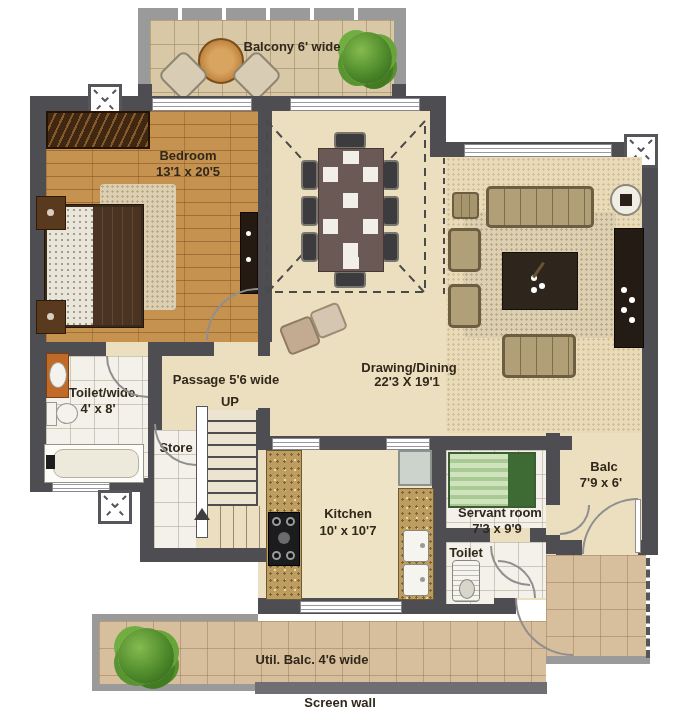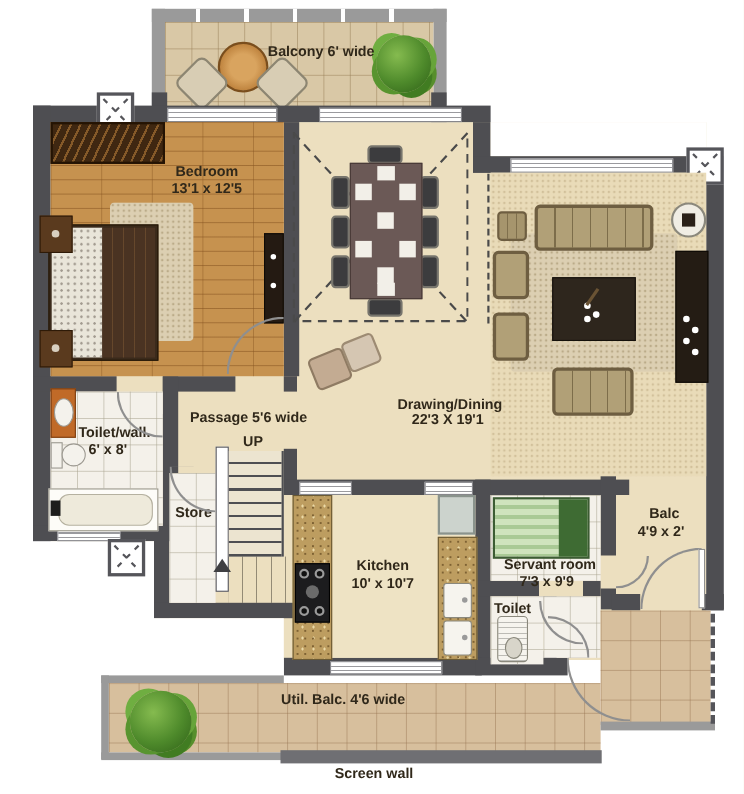--- a/index.html
+++ b/index.html
@@ -143,21 +143,21 @@
     <div class="dots" style="left:10px;top:12px;width:7px;height:7px;background:#d8cfc0;"></div>
   </div>
   <div class="abs" style="left:36px;top:300px;width:28px;height:32px;background:#5a3a1e;border:1px solid #2e1a07;">
     <div class="dots" style="left:10px;top:12px;width:7px;height:7px;background:#d8cfc0;"></div>
   </div>
   <div class="abs" style="left:240px;top:212px;width:16px;height:80px;background:#241a12;border:1px solid #0f0a05;">
     <div class="dots" style="left:5px;top:18px;width:5px;height:5px;"></div>
     <div class="dots" style="left:5px;top:44px;width:5px;height:5px;"></div>
   </div>
   <div class="lbl" style="left:188px;top:156px;">Bedroom</div>
-  <div class="lbl" style="left:188px;top:172px;">13'1 x 12'5</div>
+  <div class="lbl" style="left:188px;top:172px;">13'1 x 20'5</div>
 
   <svg class="abs" style="left:266px;top:120px;" width="160" height="174">
     <rect x="1" y="-4" width="158" height="176" fill="none" stroke="#4a4a4a" stroke-width="2" stroke-dasharray="8,6"></rect>
     <line x1="1" y1="1" x2="159" y2="173" stroke="#4a4a4a" stroke-width="2" stroke-dasharray="8,6"></line>
     <line x1="159" y1="1" x2="1" y2="173" stroke="#4a4a4a" stroke-width="2" stroke-dasharray="8,6"></line>
   </svg>
   <div class="abs" style="left:443px;top:158px;width:0;height:136px;border-left:2px dashed #4a4a4a;"></div>
 
   <div class="chairV" style="left:334px;top:132px;width:32px;height:17px;"></div>
   <div class="chairV" style="left:334px;top:271px;width:32px;height:17px;"></div>
@@ -212,25 +212,25 @@
   <div class="floor-white" style="left:46px;top:356px;width:102px;height:122px;"></div>
   <div class="abs" style="left:46px;top:353px;width:21px;height:43px;background:#c06a28;border:1px solid #7c3f12;">
     <div class="abs" style="left:2px;top:8px;width:16px;height:24px;background:#f4f2ec;border:1px solid #9b9890;border-radius:50%;"></div>
   </div>
   <div class="abs" style="left:46px;top:402px;width:9px;height:22px;background:#f4f2ec;border:1px solid #9b9890;"></div>
   <div class="abs" style="left:56px;top:403px;width:20px;height:19px;background:#f4f2ec;border:1px solid #9b9890;border-radius:50%;"></div>
   <div class="abs" style="left:44px;top:444px;width:98px;height:37px;background:#fdfcf8;border:1px solid #989588;">
     <div class="abs" style="left:8px;top:4px;width:84px;height:27px;background:#eeeadb;border:1px solid #b5b1a0;border-radius:10px;"></div>
     <div class="abs" style="left:1px;top:10px;width:9px;height:14px;background:#1d1d1d;"></div>
   </div>
-  <div class="lbl" style="left:104px;top:393px;">Toilet/wall.</div>
-  <div class="lbl" style="left:98px;top:409px;">6' x 8'</div>
+  <div class="lbl" style="left:104px;top:393px;">Toilet/wide.</div>
+  <div class="lbl" style="left:98px;top:409px;">4' x 8'</div>
 
   <div class="floor-white" style="left:154px;top:430px;width:42px;height:118px;"></div>
-  <div class="lbl" style="left:176px;top:466px;">Store</div>
+  <div class="lbl" style="left:176px;top:448px;">Store</div>
 
   <div class="abs" style="left:196px;top:406px;width:12px;height:132px;background:#fff;border:1px solid #55555a;box-sizing:border-box;"></div>
   <div class="abs" style="left:208px;top:410px;width:50px;height:96px;background:#ece4d0;background-image:repeating-linear-gradient(180deg,transparent 0 10px,#4e4e52 10px 12px);border-right:2px solid #4e4e52;box-sizing:border-box;"></div>
   <div class="abs" style="left:208px;top:506px;width:104px;height:42px;background-image:repeating-linear-gradient(90deg,transparent 0 12px,rgba(60,55,45,.5) 12px 13px);"></div>
   <div class="abs" style="left:194px;top:508px;width:0;height:0;border-left:8px solid transparent;border-right:8px solid transparent;border-bottom:12px solid #3f3f42;"></div>
 
   <div class="floor-beige" style="left:270px;top:450px;width:162px;height:148px;background:#eee3c4;"></div>
   <div class="granite" style="left:266px;top:450px;width:34px;height:148px;"></div>
   <div class="abs" style="left:268px;top:512px;width:30px;height:52px;background:#1c1c1e;border:1px solid #000;">
     <div class="abs" style="left:3px;top:4px;width:9px;height:9px;border:2px solid #9a9a9a;border-radius:50%;box-sizing:border-box;background:#111;"></div>
@@ -258,32 +258,32 @@
   <div class="lbl" style="left:497px;top:529px;">7'3 x 9'9</div>
 
   <div class="floor-white" style="left:446px;top:542px;width:48px;height:62px;"></div>
   <div class="floor-white" style="left:494px;top:542px;width:52px;height:56px;"></div>
   <div class="abs" style="left:452px;top:560px;width:26px;height:40px;background:#f6f4ee;border:1px solid #8a887c;border-radius:4px;background-image:repeating-linear-gradient(180deg,transparent 0 4px,rgba(130,130,125,.5) 4px 5px);">
     <div class="abs" style="left:6px;top:18px;width:14px;height:18px;background:#d8d5ca;border:1px solid #8a887c;border-radius:50%;"></div>
   </div>
   <div class="lbl" style="left:466px;top:553px;">Toilet</div>
 
   <div class="lbl" style="left:604px;top:467px;">Balc</div>
-  <div class="lbl" style="left:601px;top:483px;">4'9 x 2'</div>
+  <div class="lbl" style="left:601px;top:483px;">7'9 x 6'</div>
 
   <div class="lwall" style="left:92px;top:614px;width:166px;height:7px;"></div>
   <div class="lwall" style="left:92px;top:614px;width:7px;height:76px;"></div>
   <div class="floor-util" style="left:99px;top:621px;width:447px;height:63px;"></div>
   <div class="floor-util" style="left:546px;top:555px;width:100px;height:104px;"></div>
   <div class="lwall" style="left:92px;top:684px;width:166px;height:7px;"></div>
   <div class="wall" style="left:255px;top:682px;width:292px;height:12px;background:#6f6f73;"></div>
   <div class="lwall" style="left:546px;top:656px;width:104px;height:8px;"></div>
   <div class="abs" style="left:646px;top:558px;width:0;height:100px;border-left:4px dashed #55555a;"></div>
   <div class="plant" style="left:118px;top:628px;width:56px;height:56px;"></div>
-  <div class="lbl" style="left:312px;top:636px;">Util. Balc. 4'6 wide</div>
+  <div class="lbl" style="left:312px;top:660px;">Util. Balc. 4'6 wide</div>
   <div class="lbl" style="left:340px;top:703px;">Screen wall</div>
 
   <div class="arc arc-tl" style="left:206px;top:288px;width:52px;height:52px;"></div>
   <div class="arc arc-bl" style="left:106px;top:356px;width:42px;height:42px;"></div>
   <div class="arc arc-bl" style="left:154px;top:424px;width:42px;height:42px;"></div>
   <div class="arc arc-bl" style="left:490px;top:546px;width:40px;height:40px;"></div>
   <div class="arc arc-tr" style="left:498px;top:560px;width:38px;height:38px;"></div>
   <div class="arc arc-br" style="left:560px;top:505px;width:30px;height:30px;"></div>
   <div class="arc arc-tl" style="left:582px;top:498px;width:56px;height:56px;"></div>
   <div class="abs" style="left:635px;top:499px;width:4px;height:52px;background:#fff;border:1px solid #8f8f8f;"></div>

